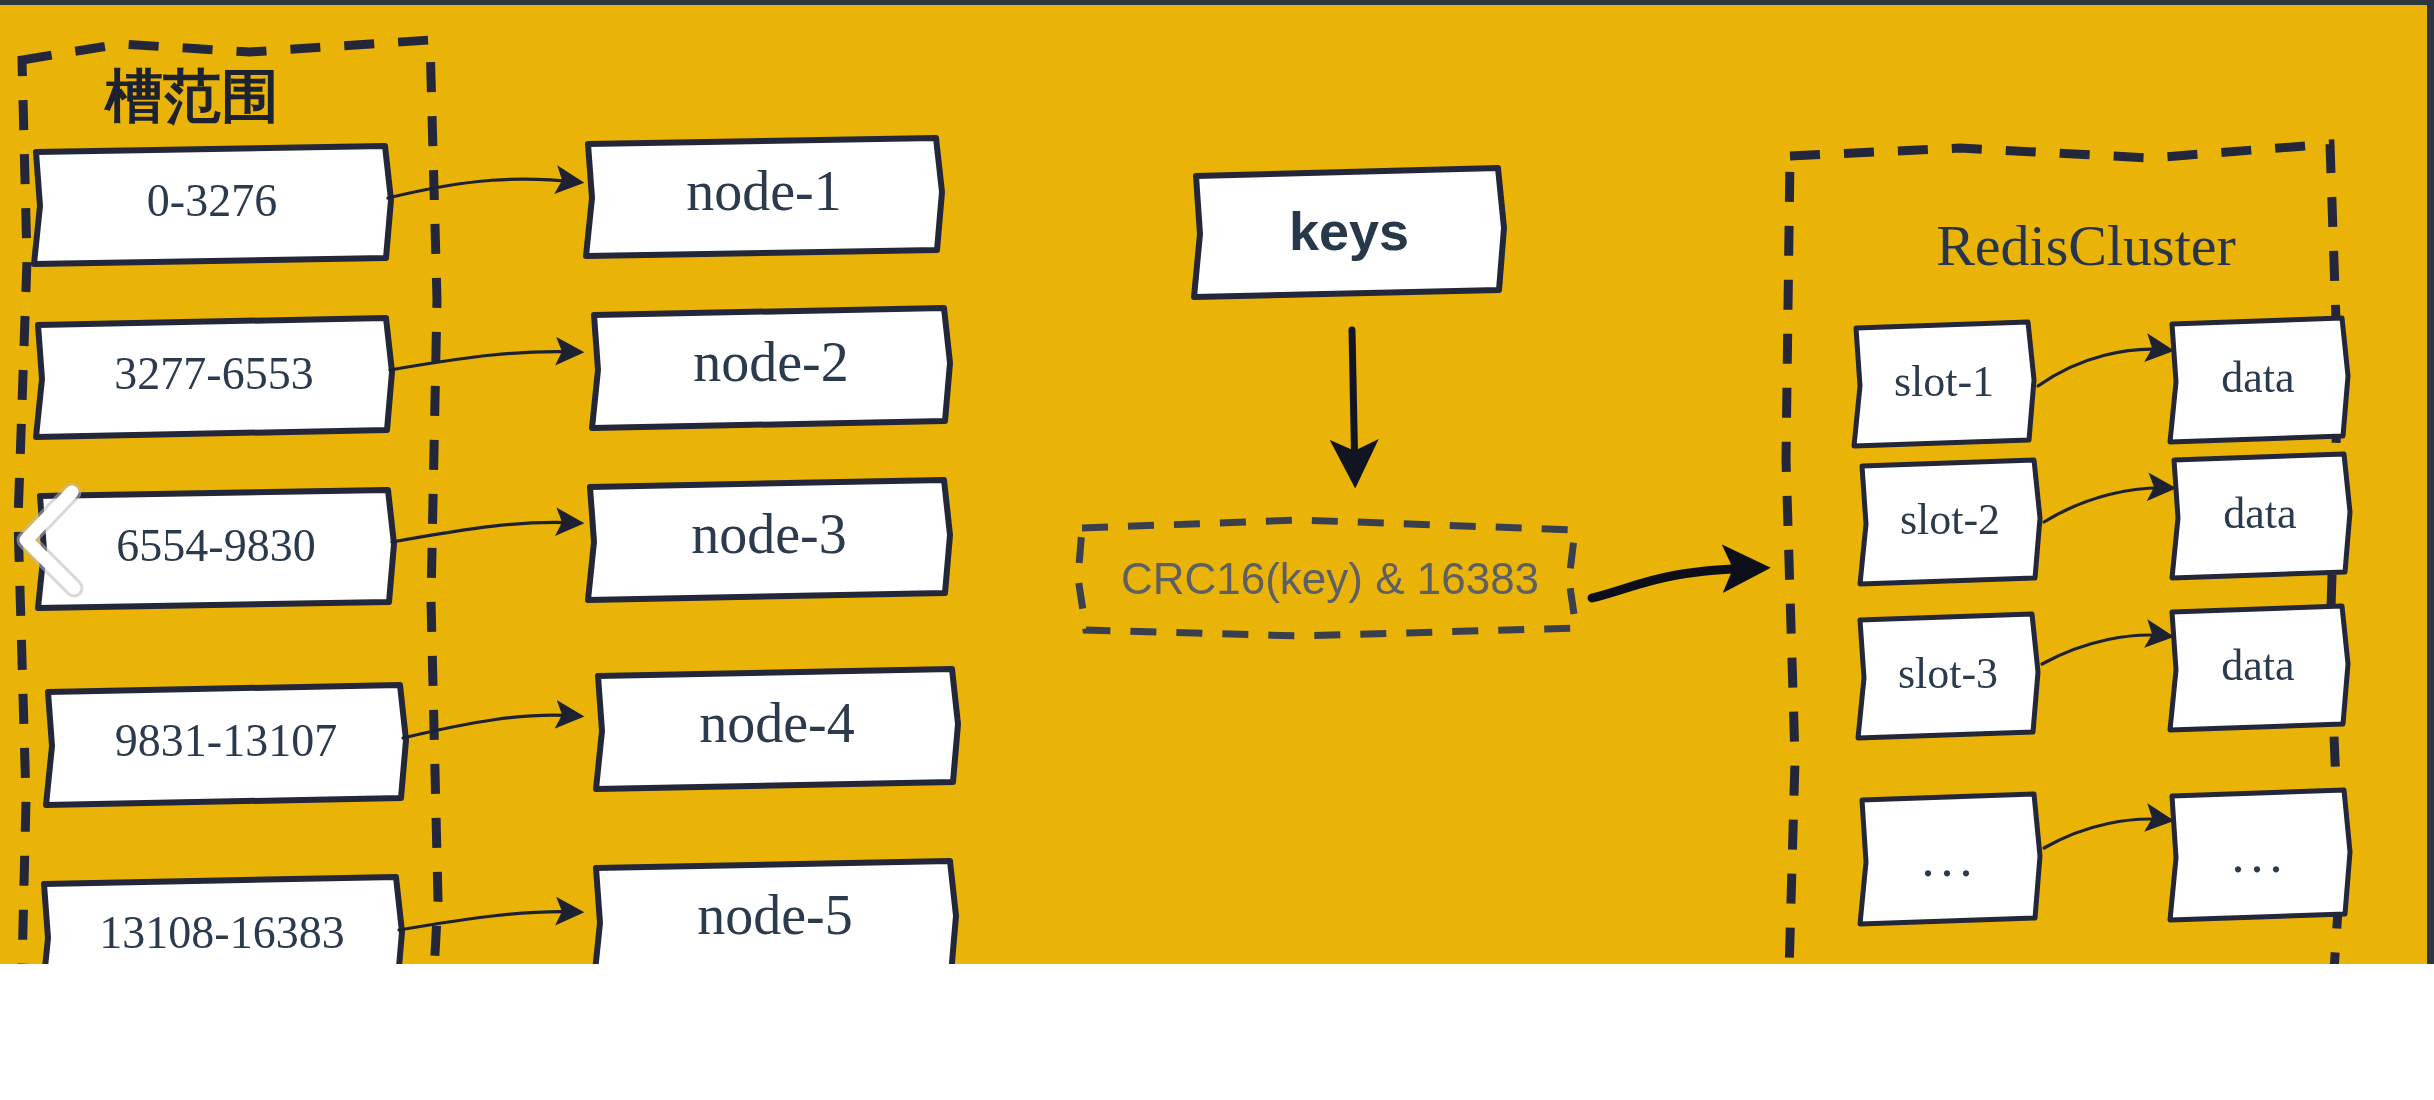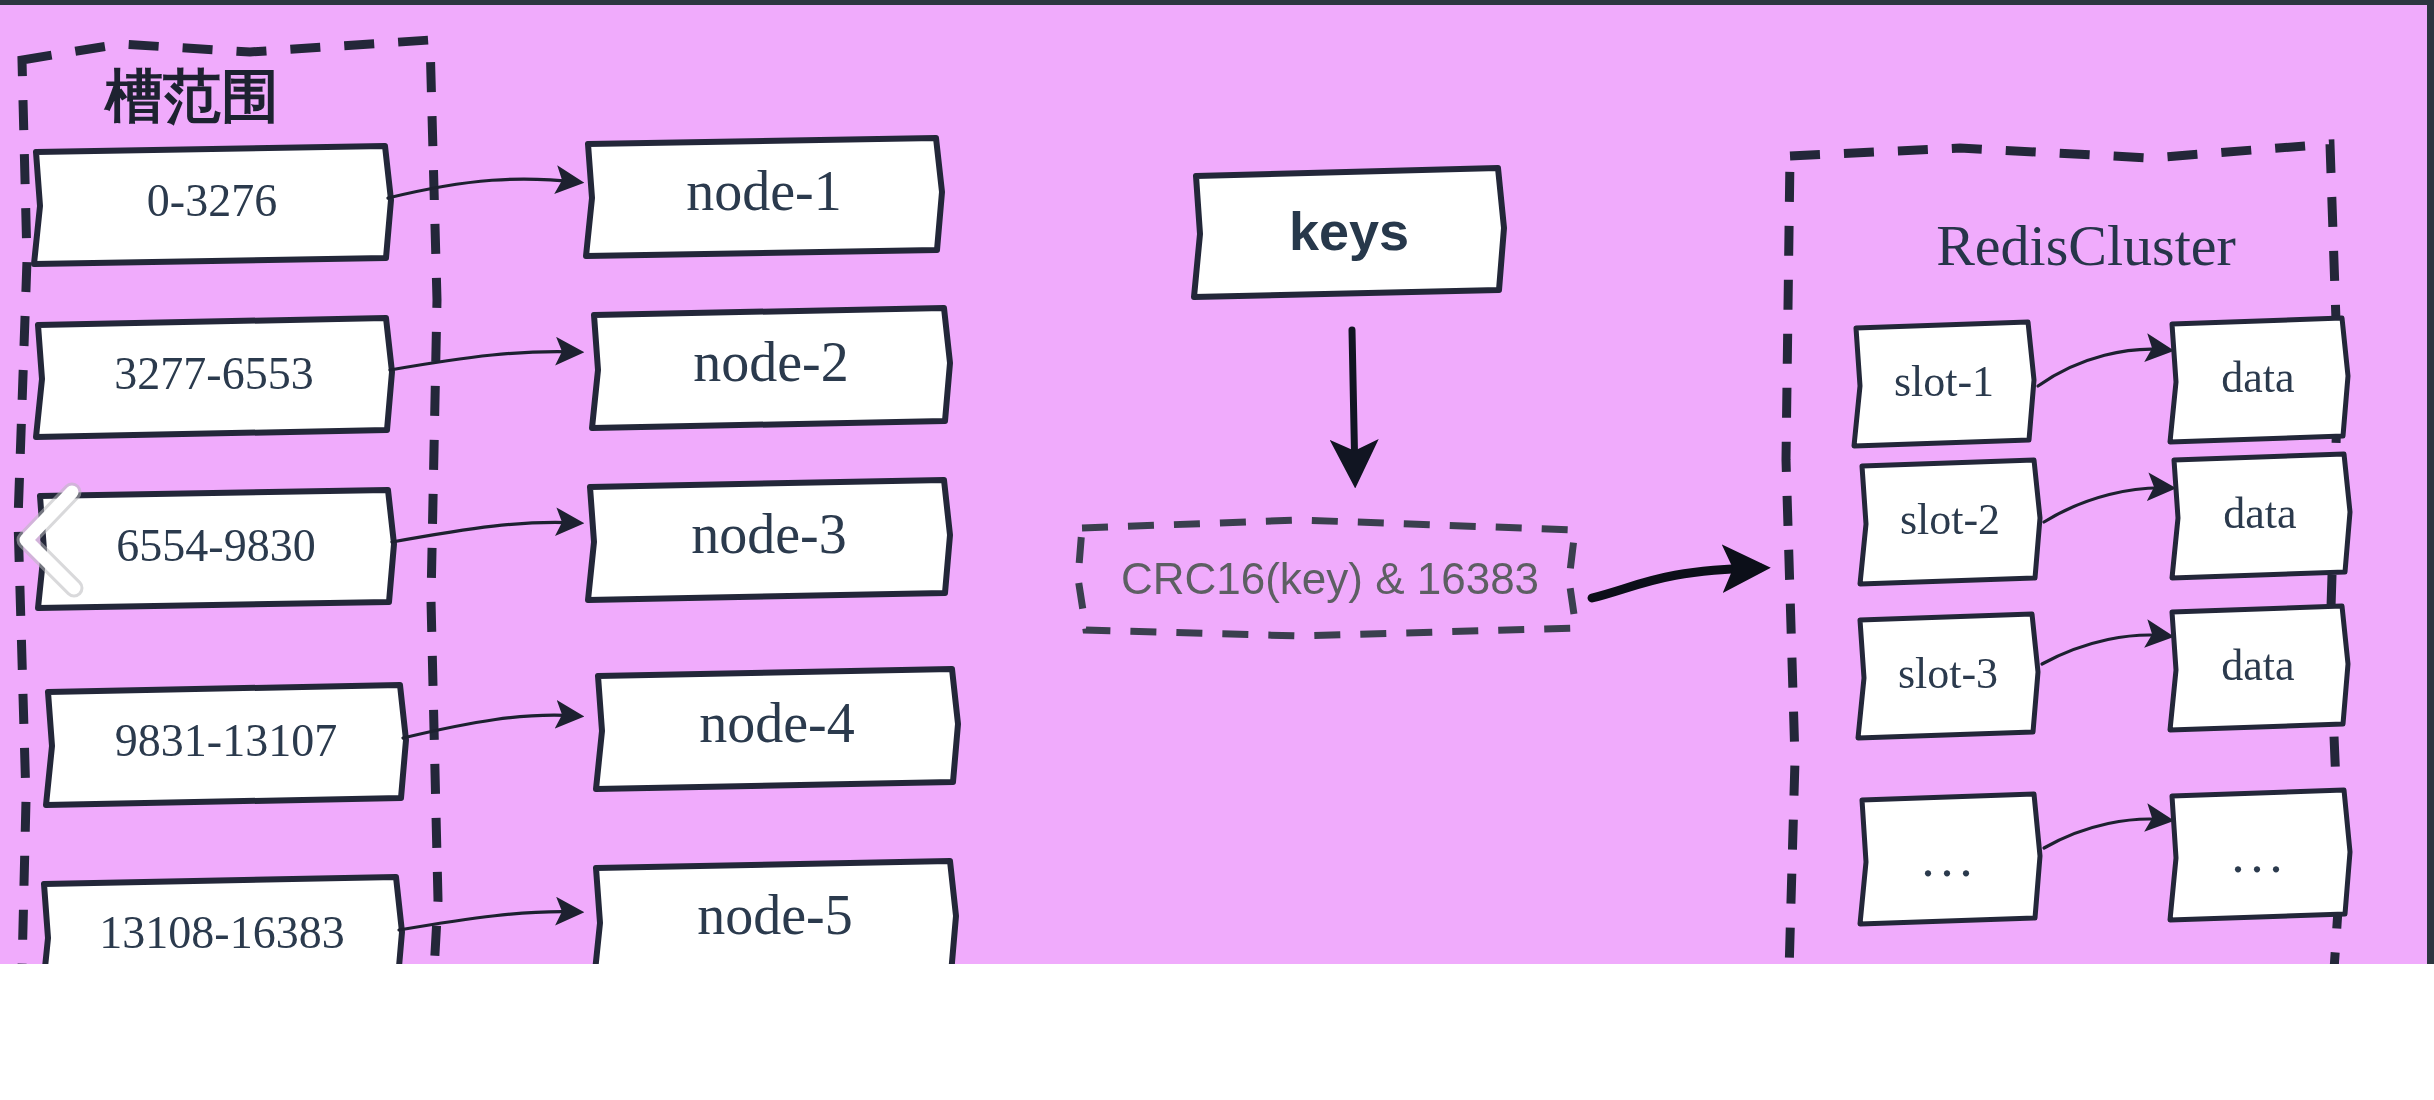--- a/index.html
+++ b/index.html
@@ -8,21 +8,21 @@
     padding: 0;
     background: #ffffff;
   }
   body {
     font-family: "Liberation Serif", serif;
   }
   #canvas {
     position: relative;
     width: 2434px;
     height: 964px;
-    background: #f0abfc;
+    background: #eab308;
     overflow: hidden;
   }
   
   .edge-strip {
     position: absolute;
     background: #2d3640;
   }
   .edge-top    { left: 0; top: 0; width: 2434px; height: 5px; }
   .edge-right  { right: 0; top: 0; width: 7px; height: 1100px; }
   svg.diagram {

